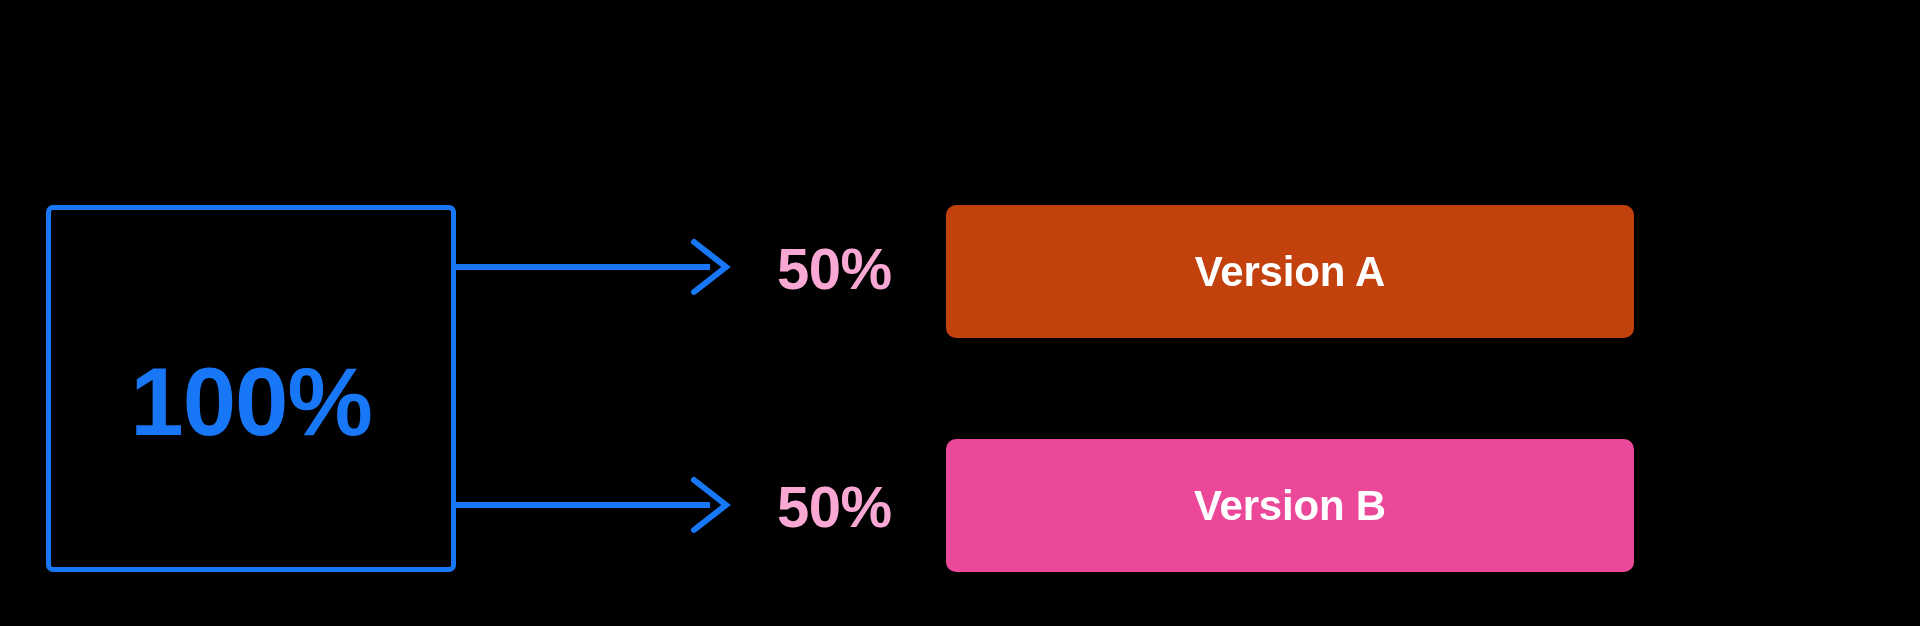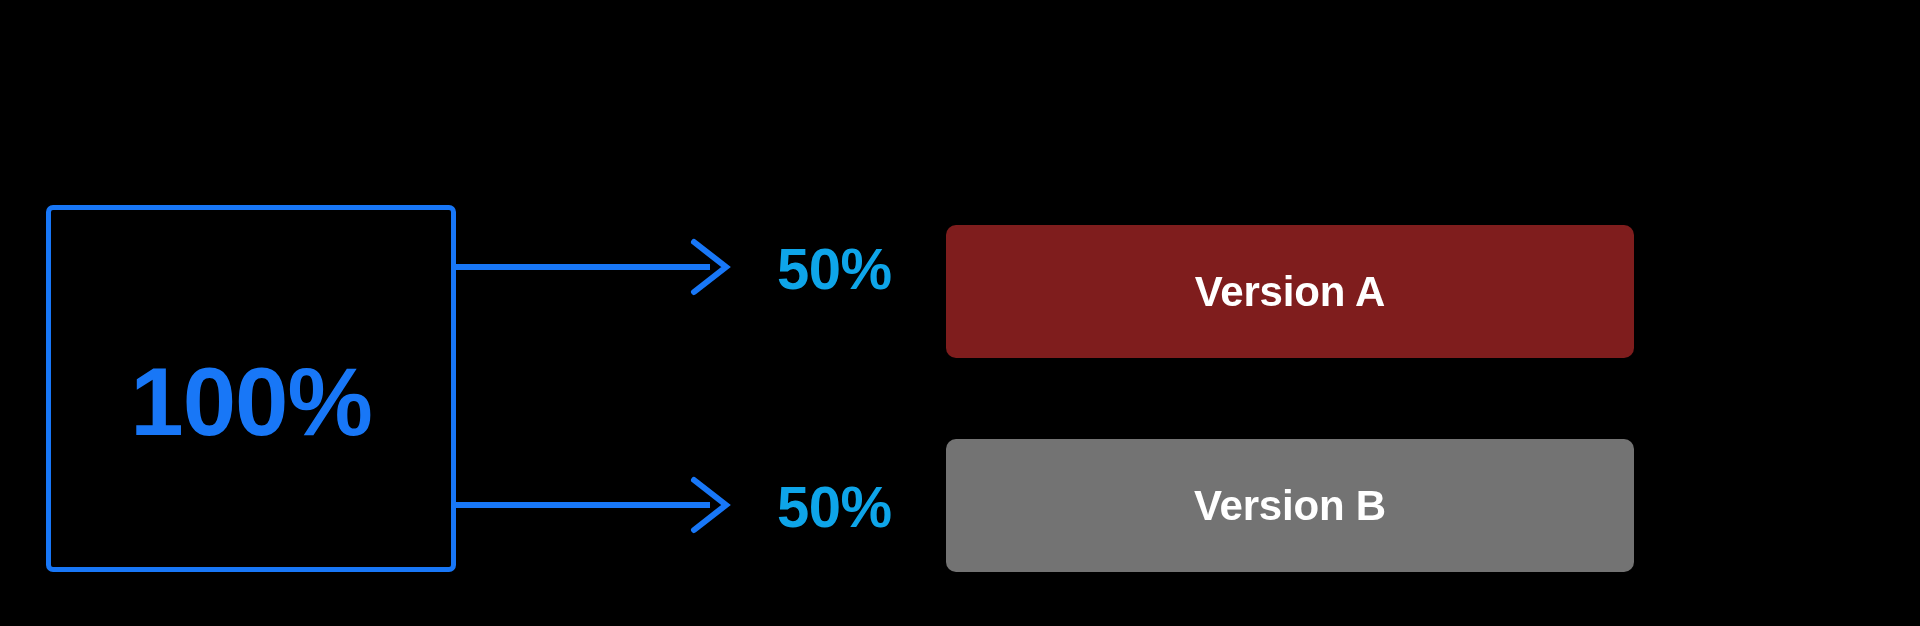--- a/index.html
+++ b/index.html
@@ -51,21 +51,21 @@
     font-size: 60px;
     font-weight: 700;
     line-height: 1;
     letter-spacing: 0px;
     margin-top: 18px;
   }
 
   
   .split-percent {
     position: absolute;
-    color: #0ea5e9;
+    color: #f9a8d4;
     font-size: 58px;
     font-weight: 700;
     line-height: 1;
     letter-spacing: -0.5px;
     white-space: nowrap;
   }
   #split-percent-a { left: 777px; top: 240px; }
   #split-percent-b { left: 777px; top: 478px; }
 
   
@@ -74,26 +74,25 @@
     left: 946px;
     width: 688px;
     height: 133px;
     border-radius: 10px;
     display: flex;
     align-items: center;
     justify-content: center;
   }
   #variant-box-a {
     top: 205px;
-    background: #7f1d1d;
-    margin-top: 20px;
+    background: #c2410c;
   }
   #variant-box-b {
     top: 439px;
-    background: #737373;
+    background: #ec4899;
   }
   .variant-label {
     color: #ffffff;
     font-size: 42px;
     font-weight: 700;
     line-height: 1;
     letter-spacing: -0.2px;
   }
 </style>
 </head>

